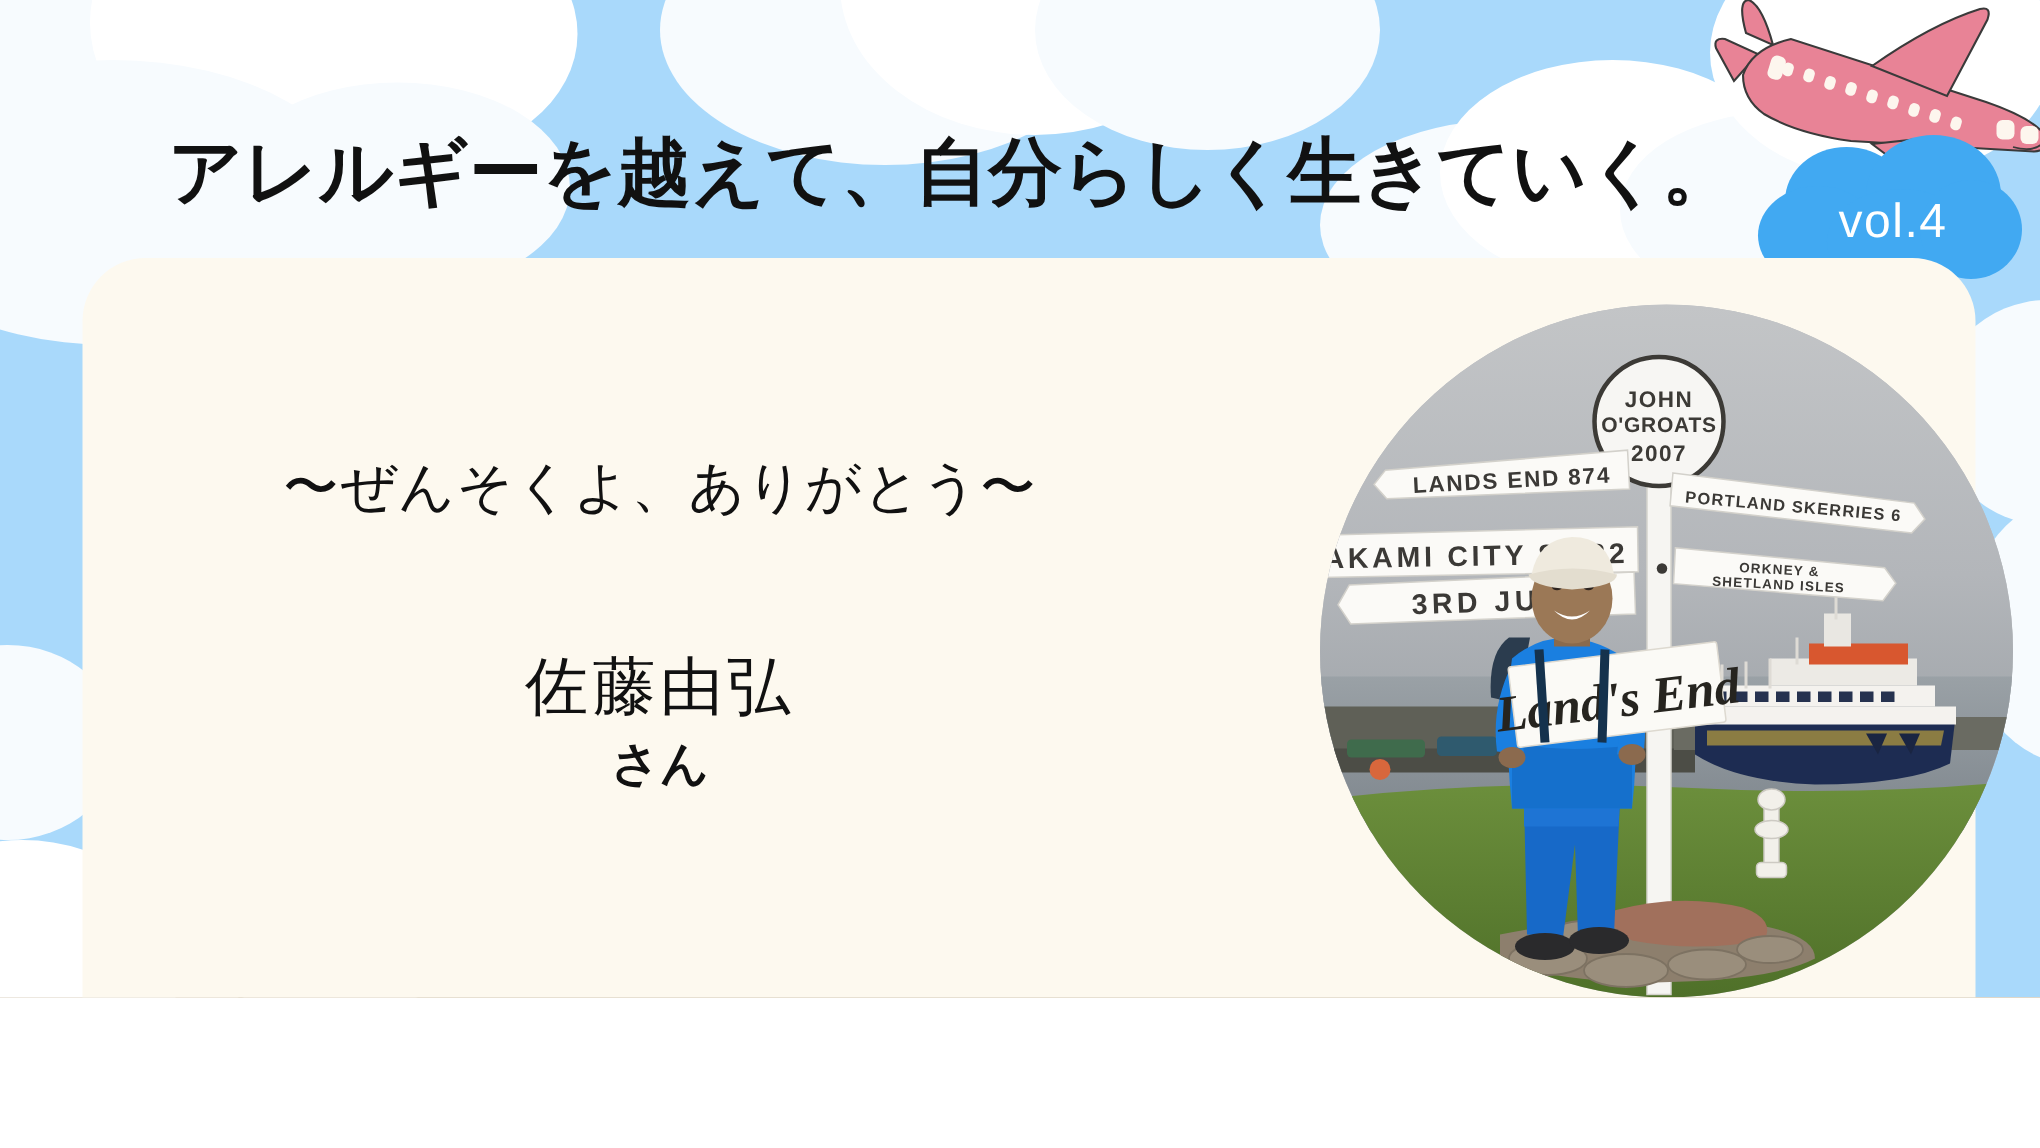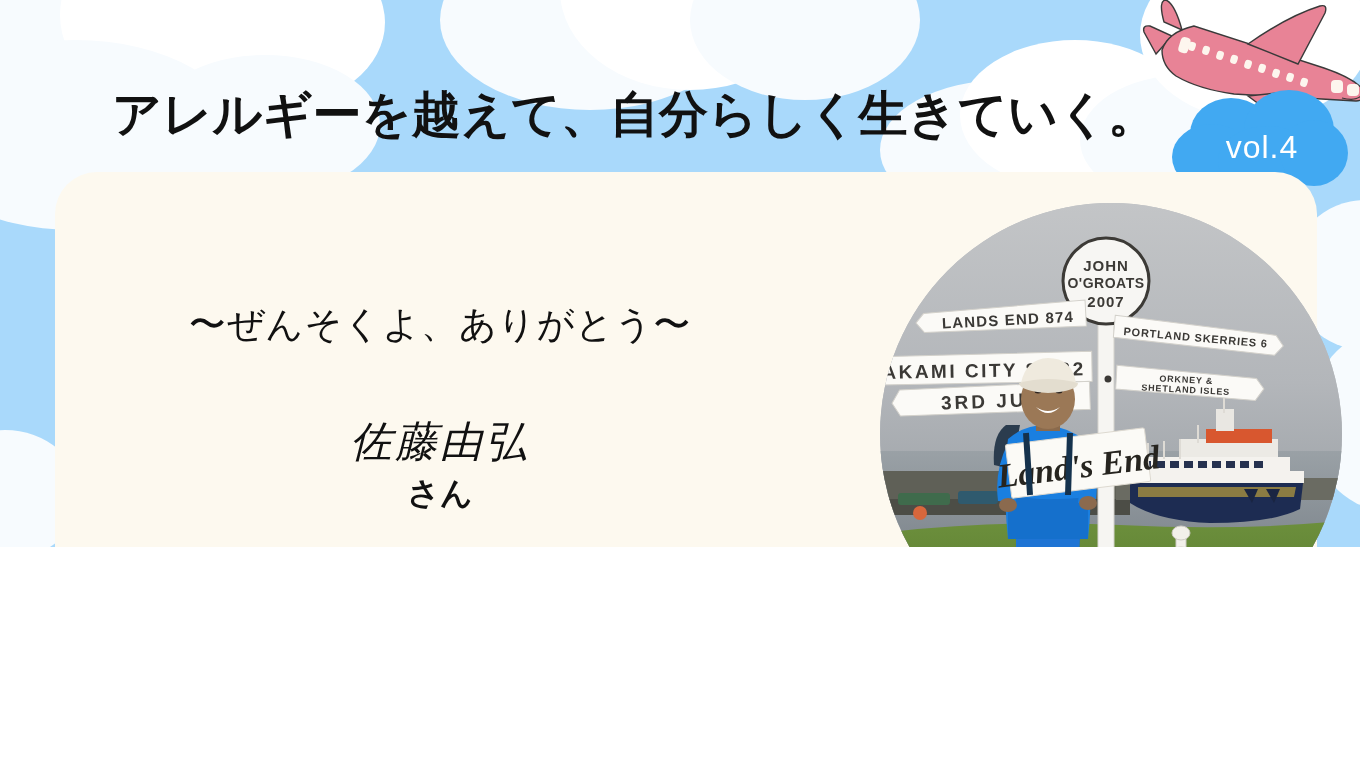--- a/index.html
+++ b/index.html
@@ -3,21 +3,21 @@
 <meta charset="utf-8">
 <style>
   html, body {
     margin: 0;
     padding: 0;
     background: #ffffff;
   }
   #stage {
     position: relative;
     width: 1360px;
-    height: 547px;
+    height: 665px;
     overflow: hidden;
     background: #a16207;
     font-family: "Liberation Sans", "DejaVu Sans", sans-serif;
   }
 
   
   .sky {
     position: absolute;
     inset: 0;
     background: #a9d9fb;
@@ -157,23 +157,22 @@
     font-size: 37px;
     font-weight: 400;
     color: #111111;
     margin-top: 35px;
     letter-spacing: 1px;
   }
   .person-name {
     font-size: 42px;
     font-weight: 400;
     color: #111111;
-    margin-top: 64px;
+    margin-top: 80px;
     letter-spacing: 3px;
-    font-style: italic;
   }
   .person-suffix {
     font-size: 32px;
     font-weight: 700;
     color: #111111;
     margin-top: 2px;
   }
 
   
   .photo {

